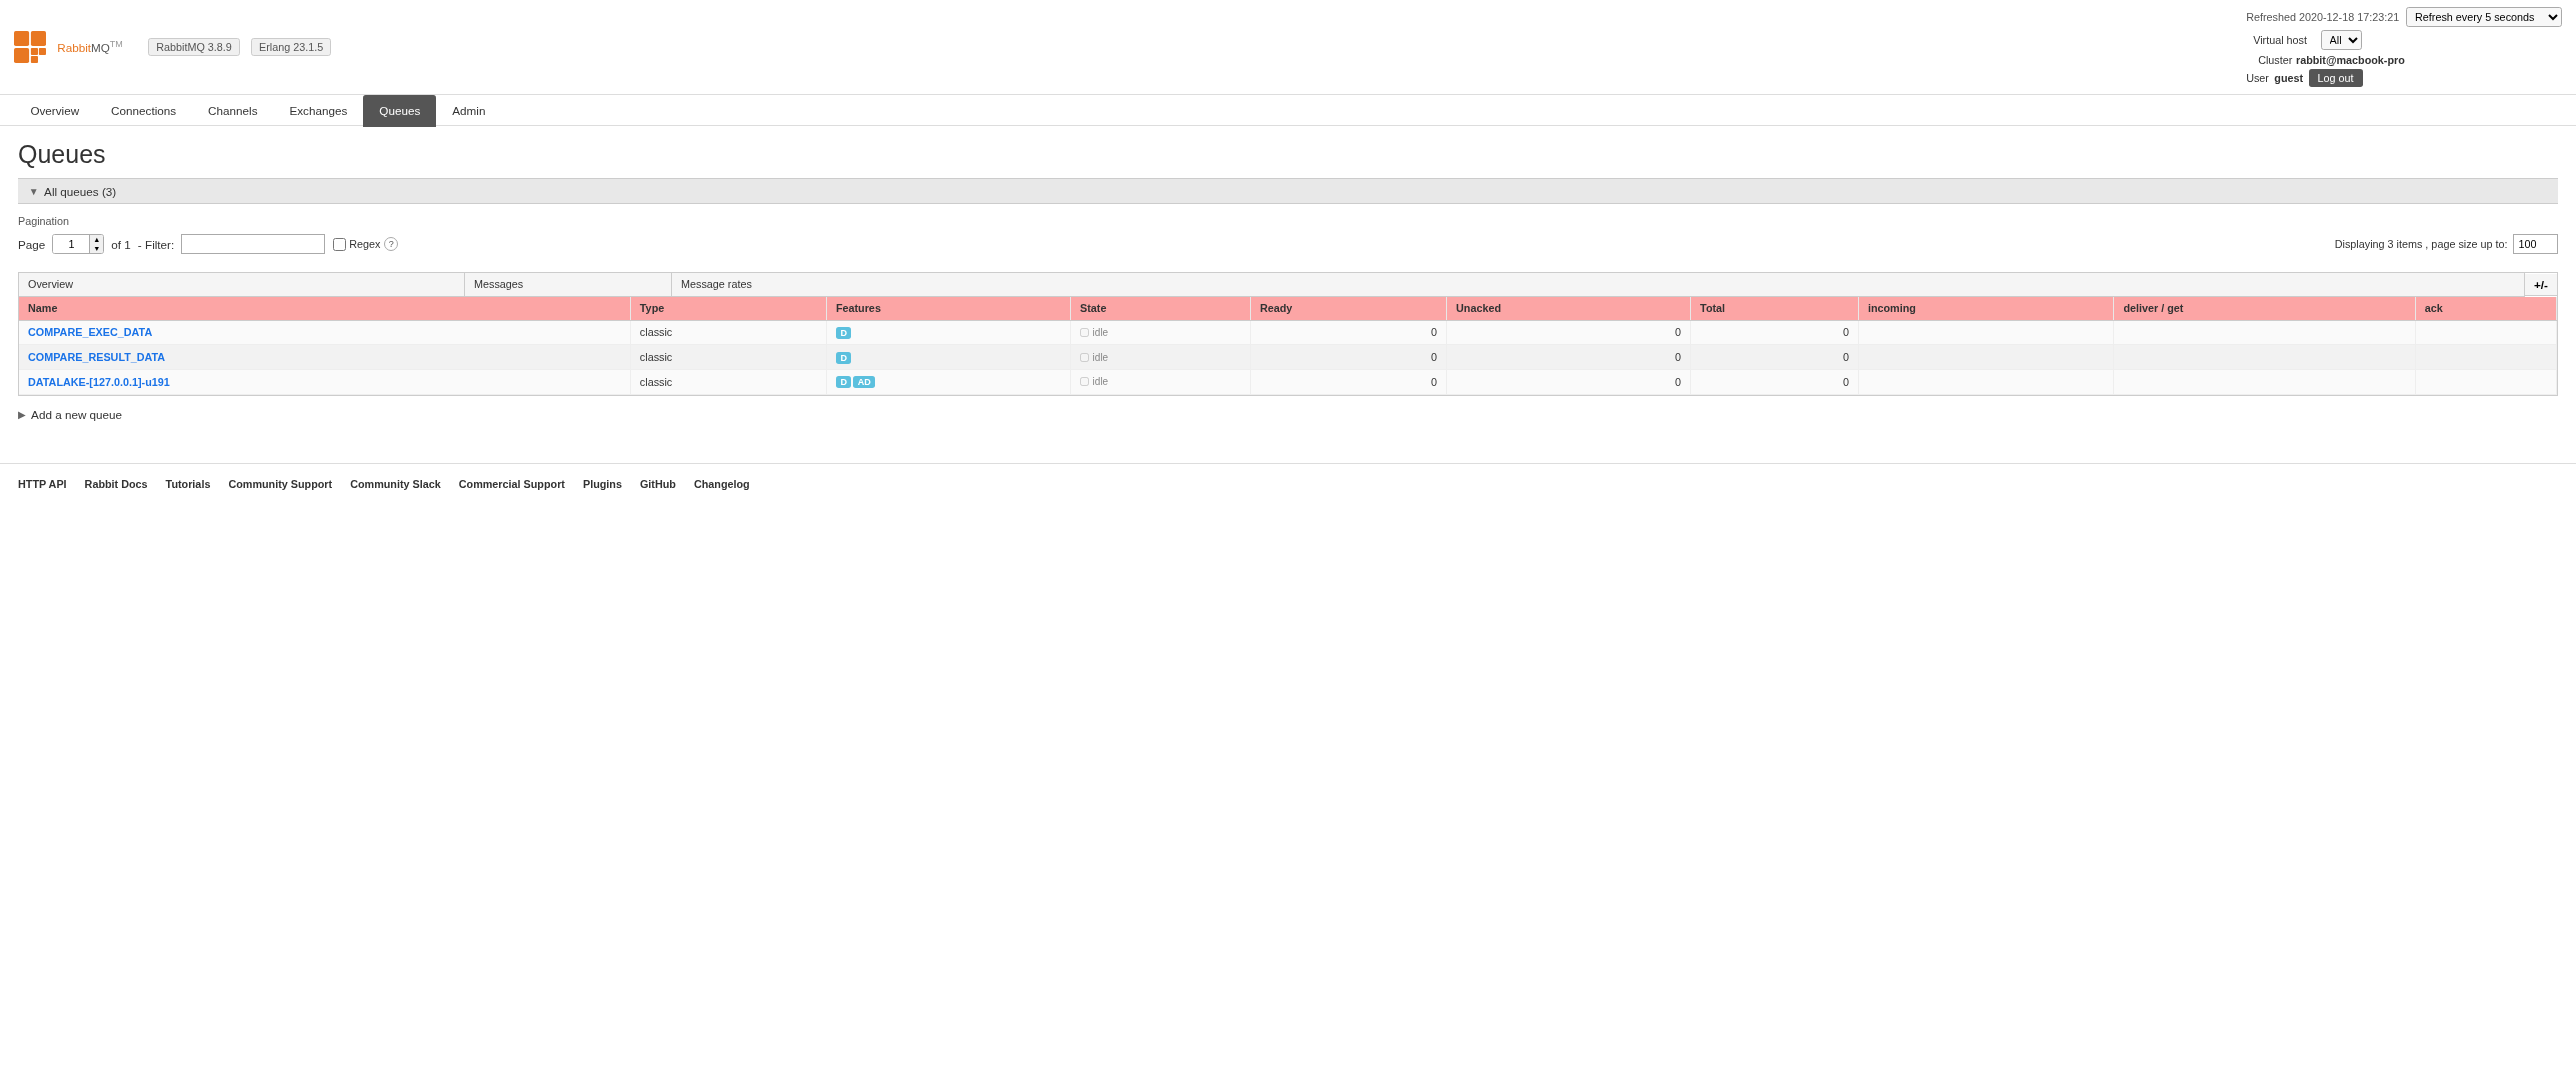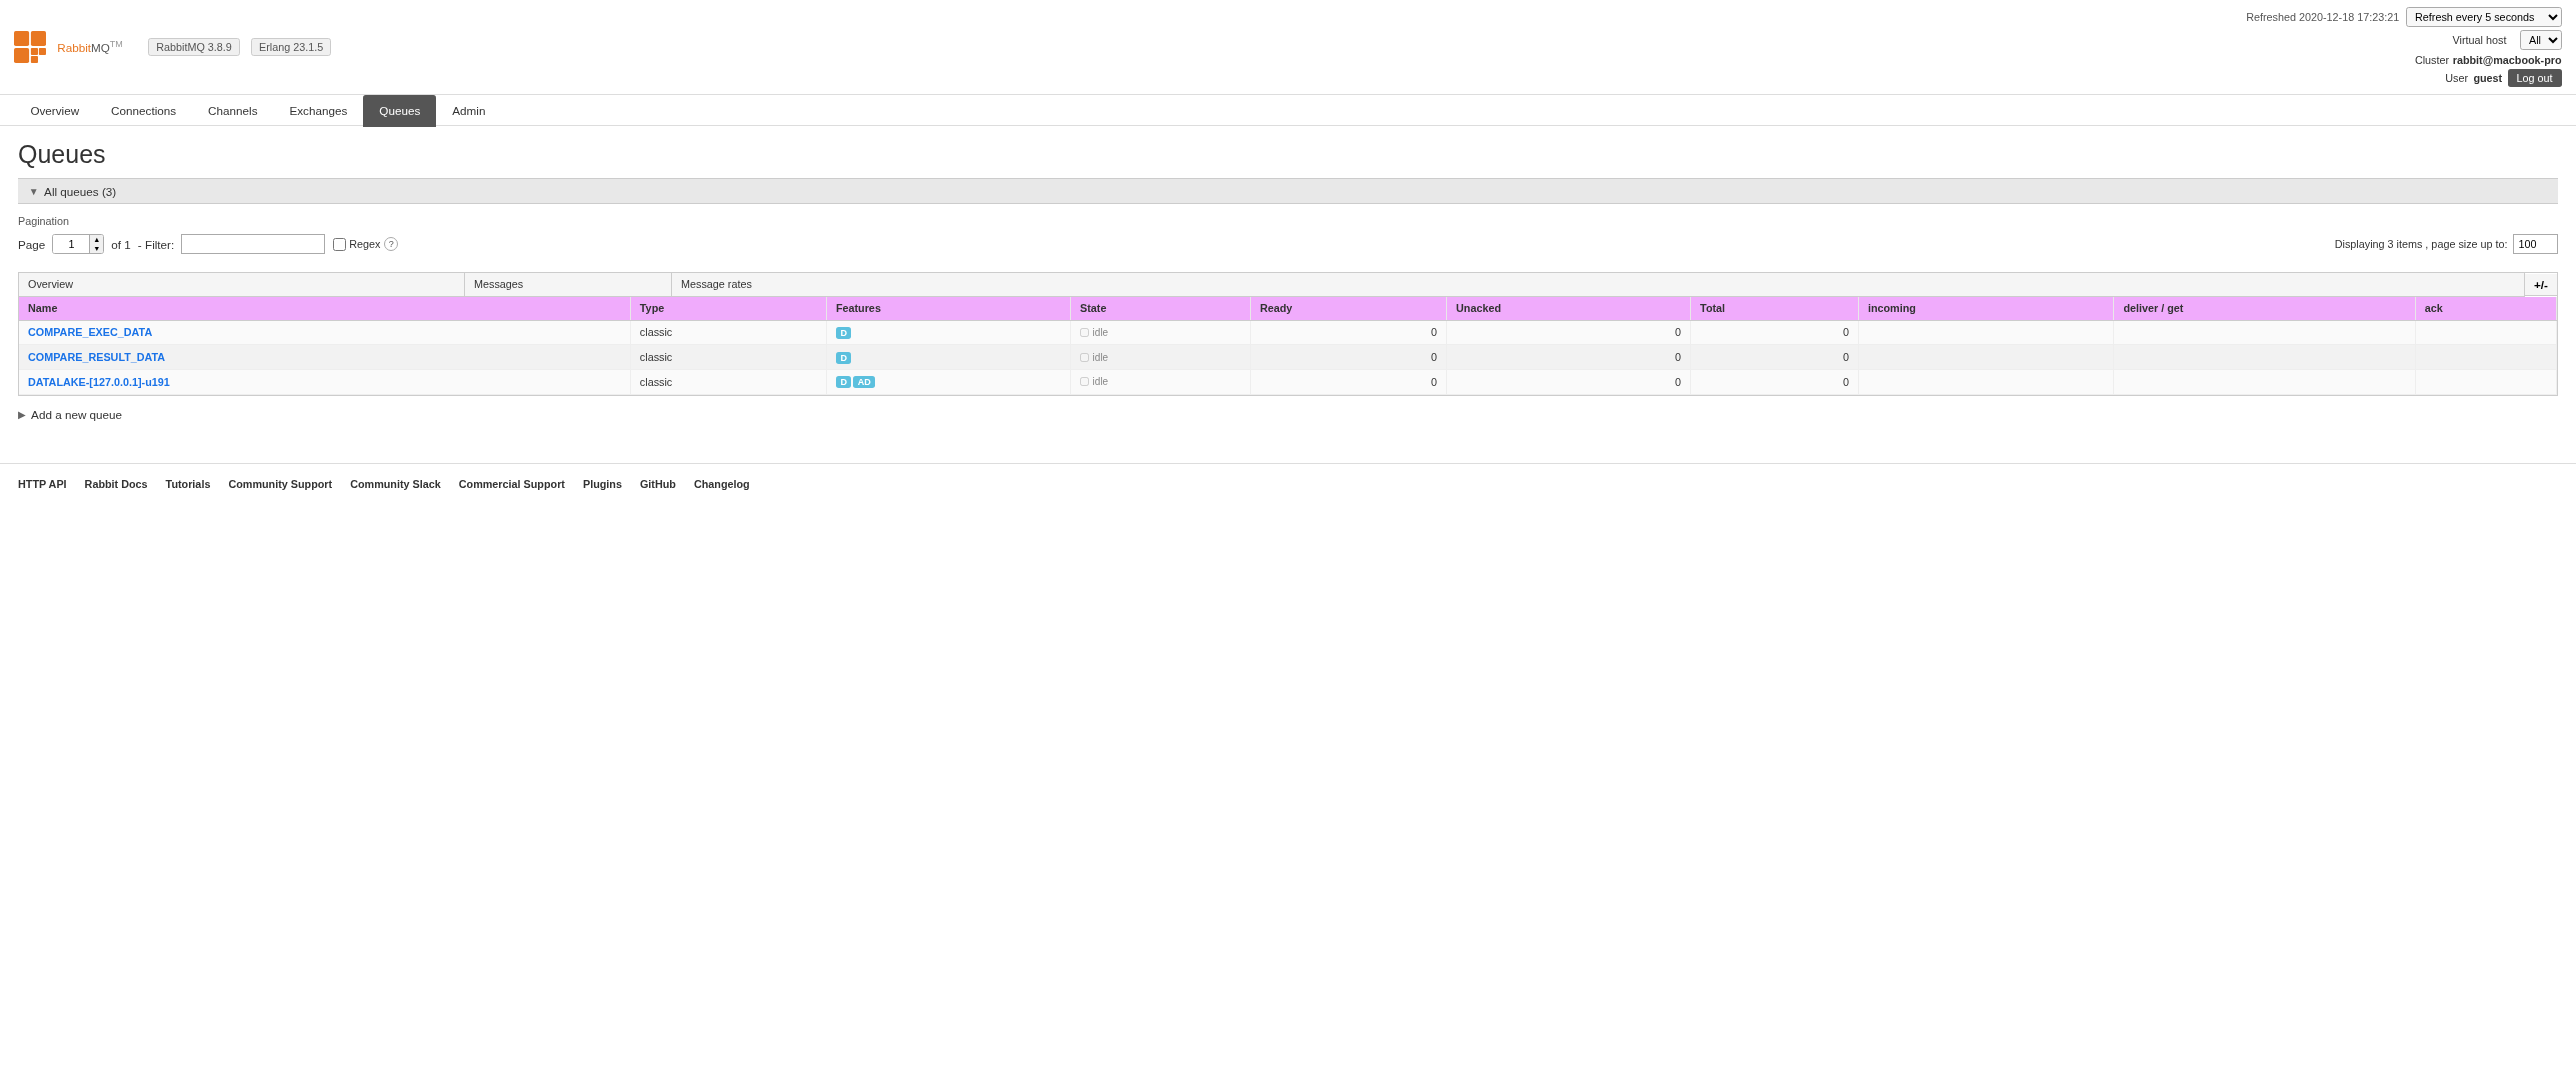--- a/index.html
+++ b/index.html
@@ -36,21 +36,21 @@
       background: #f0f0f0;
       border: 0.9px solid #ccc;
       border-radius: 2.7px;
       padding: 1.8px 7.2px;
     }
 
     .top-right {
       margin-left: auto;
       display: flex;
       flex-direction: column;
-      align-items: flex-end;
+      align-items: flex-start;
       gap: 3.6px;
       font-size: 10.8px;
     }
     .refresh-row {
       display: flex;
       align-items: center;
       gap: 7.2px;
     }
     .refreshed-text { color: #555; }
     .refresh-select {
@@ -226,21 +226,21 @@
       font-weight: bold;
       align-self: center;
       margin-left: auto;
     }
 
     table {
       width: 100%;
       border-collapse: collapse;
       font-size: 10.8px;
     }
-    thead tr { background: #f0abfc; }
+    thead tr { background: #fca5a5; }
     thead th {
       text-align: left;
       padding: 5.4px 9px;
       border-bottom: 0.9px solid #ccc;
       border-right: 0.9px solid #e8e8e8;
       font-weight: bold;
       font-size: 10.8px;
     }
     tbody tr { border-bottom: 0.9px solid #eee; }
     tbody tr:nth-child(odd) { background: #fafafa; }

